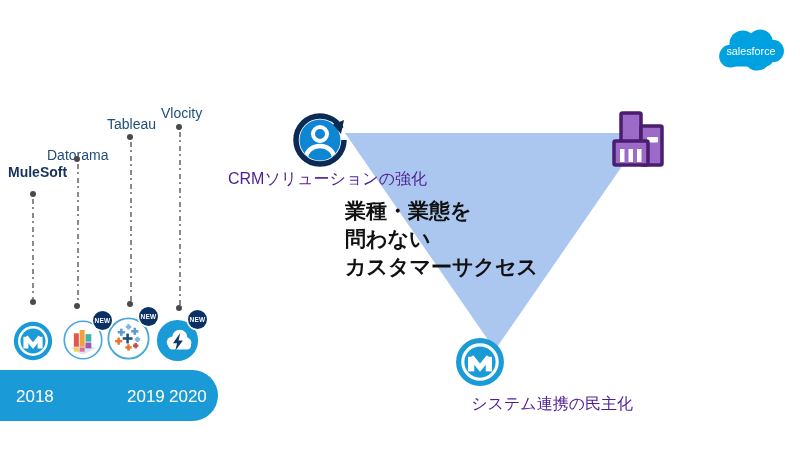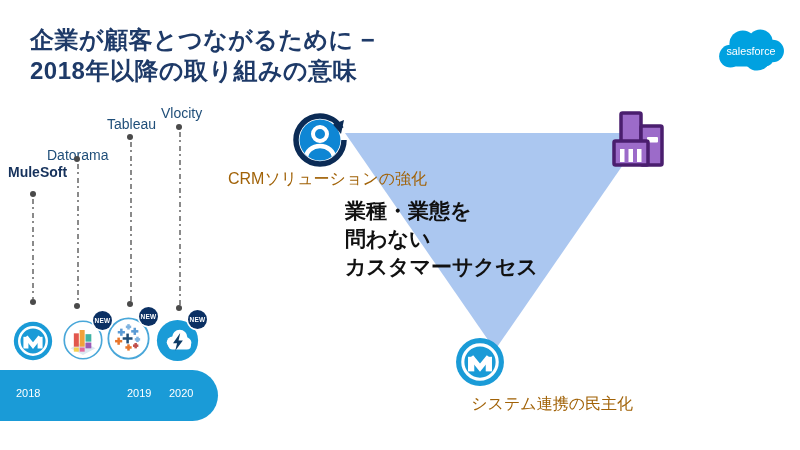--- a/index.html
+++ b/index.html
@@ -39,45 +39,41 @@
     display:flex;align-items:center;justify-content:center;box-shadow:0 0 0 1.5px #fff;
     letter-spacing:.3px;
   }
   .b2{left:93px;top:311px}
   .b3{left:139px;top:307px}
   .b4{left:188px;top:310px}
   .year-bar{
     position:absolute;left:0;top:370px;width:218px;height:51px;
     background:#1a9bd7;border-radius:0 25.5px 25.5px 0;
   }
-  .year{position:absolute;top:17px;color:#fff;font-size:11px;text-align:right;}
+  .year{position:absolute;top:17px;color:#fff;font-size:17px;text-align:right;}
   .y1{left:16px}.y2{left:127px}.y3{left:169px}
   
   .triangle-svg{position:absolute;left:345px;top:133px;}
   .crm-icon{position:absolute;left:292px;top:112px;width:56px;height:56px;}
   .bld-icon{position:absolute;left:611px;top:110px;width:58px;height:58px;}
   .ms-big{position:absolute;left:455px;top:337px;width:50px;height:50px;}
-  .lbl{position:absolute;font-size:16px;color:#a16207;white-space:nowrap;}
+  .lbl{position:absolute;font-size:16px;color:#4c1d95;white-space:nowrap;}
   .crm-lbl{left:228px;top:169px;}
   .ind-lbl{left:539px;top:169px;}
   .sys-lbl{left:333px;top:394px;width:300px;text-align:right;}
   .center-text{
     position:absolute;left:345px;top:197px;width:300px;text-align:left;
     font-size:21px;font-weight:bold;color:#111;line-height:28px;
   }
 </style>
 </head>
 <body>
 
 <div class="slide">
 
-  <div class="title">
-    <div>企業が顧客とつながるために −</div>
-    <div>2018年以降の取り組みの意味</div>
-  </div>
 
   <svg class="sf-logo" viewBox="0 0 70 46">
     <g fill="#00a1e0">
       <circle cx="16" cy="29" r="11"></circle>
       <circle cx="28" cy="17" r="13"></circle>
       <circle cx="45" cy="15" r="12"></circle>
       <circle cx="57" cy="24" r="11"></circle>
       <circle cx="42" cy="30" r="13"></circle>
       <rect x="14" y="22" width="44" height="17" rx="8"></rect>
     </g>

